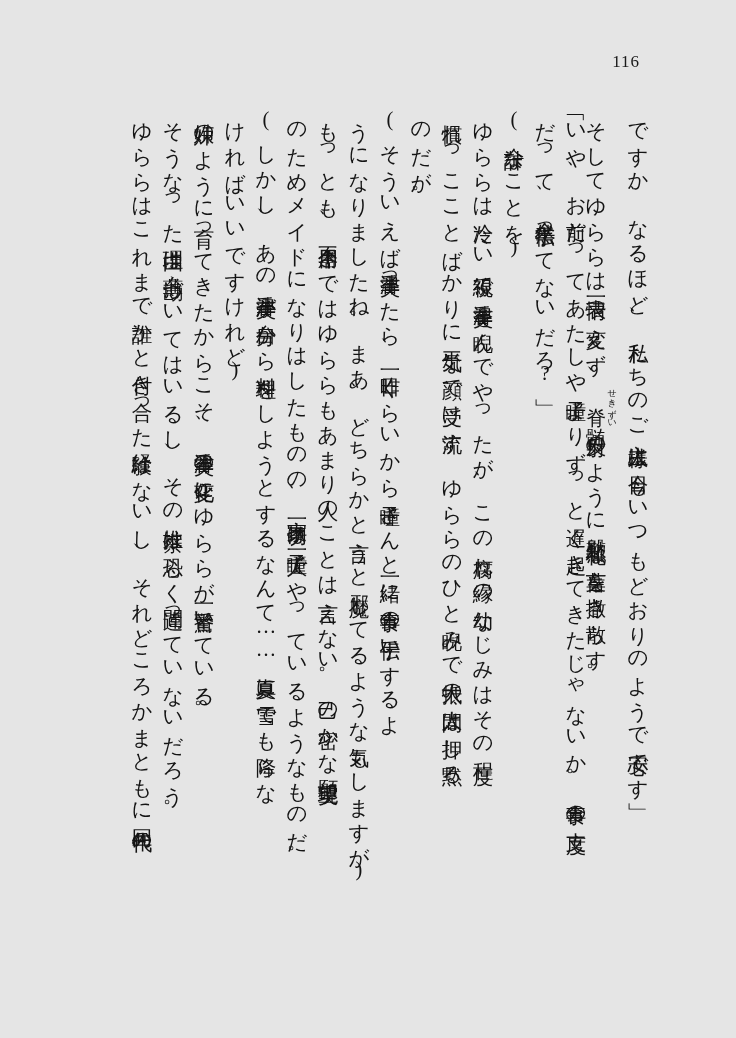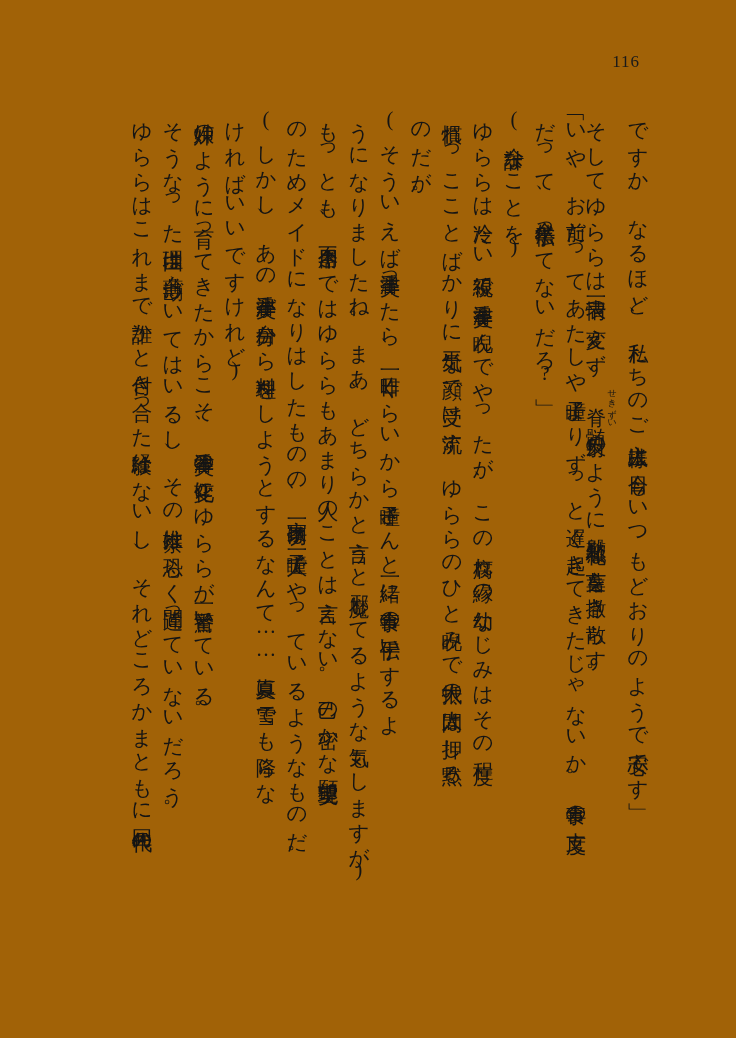--- a/index.html
+++ b/index.html
@@ -12,21 +12,21 @@
     height: 1038px;
     font-family: "Liberation Serif", "DejaVu Serif", serif;
     color: #1a1a1a;
     overflow: hidden;
     position: relative;
   }
   #page {
     position: relative;
     width: 736px;
     height: 1038px;
-    background: #a16207;
+    background: #e5e5e5;
   }
   
   #page-number {
     position: absolute;
     top: 52px;
     right: 96px;
     font-size: 17px;
     letter-spacing: 1px;
     font-family: "Liberation Serif", "DejaVu Serif", serif;
     color: #1a1a1a;

